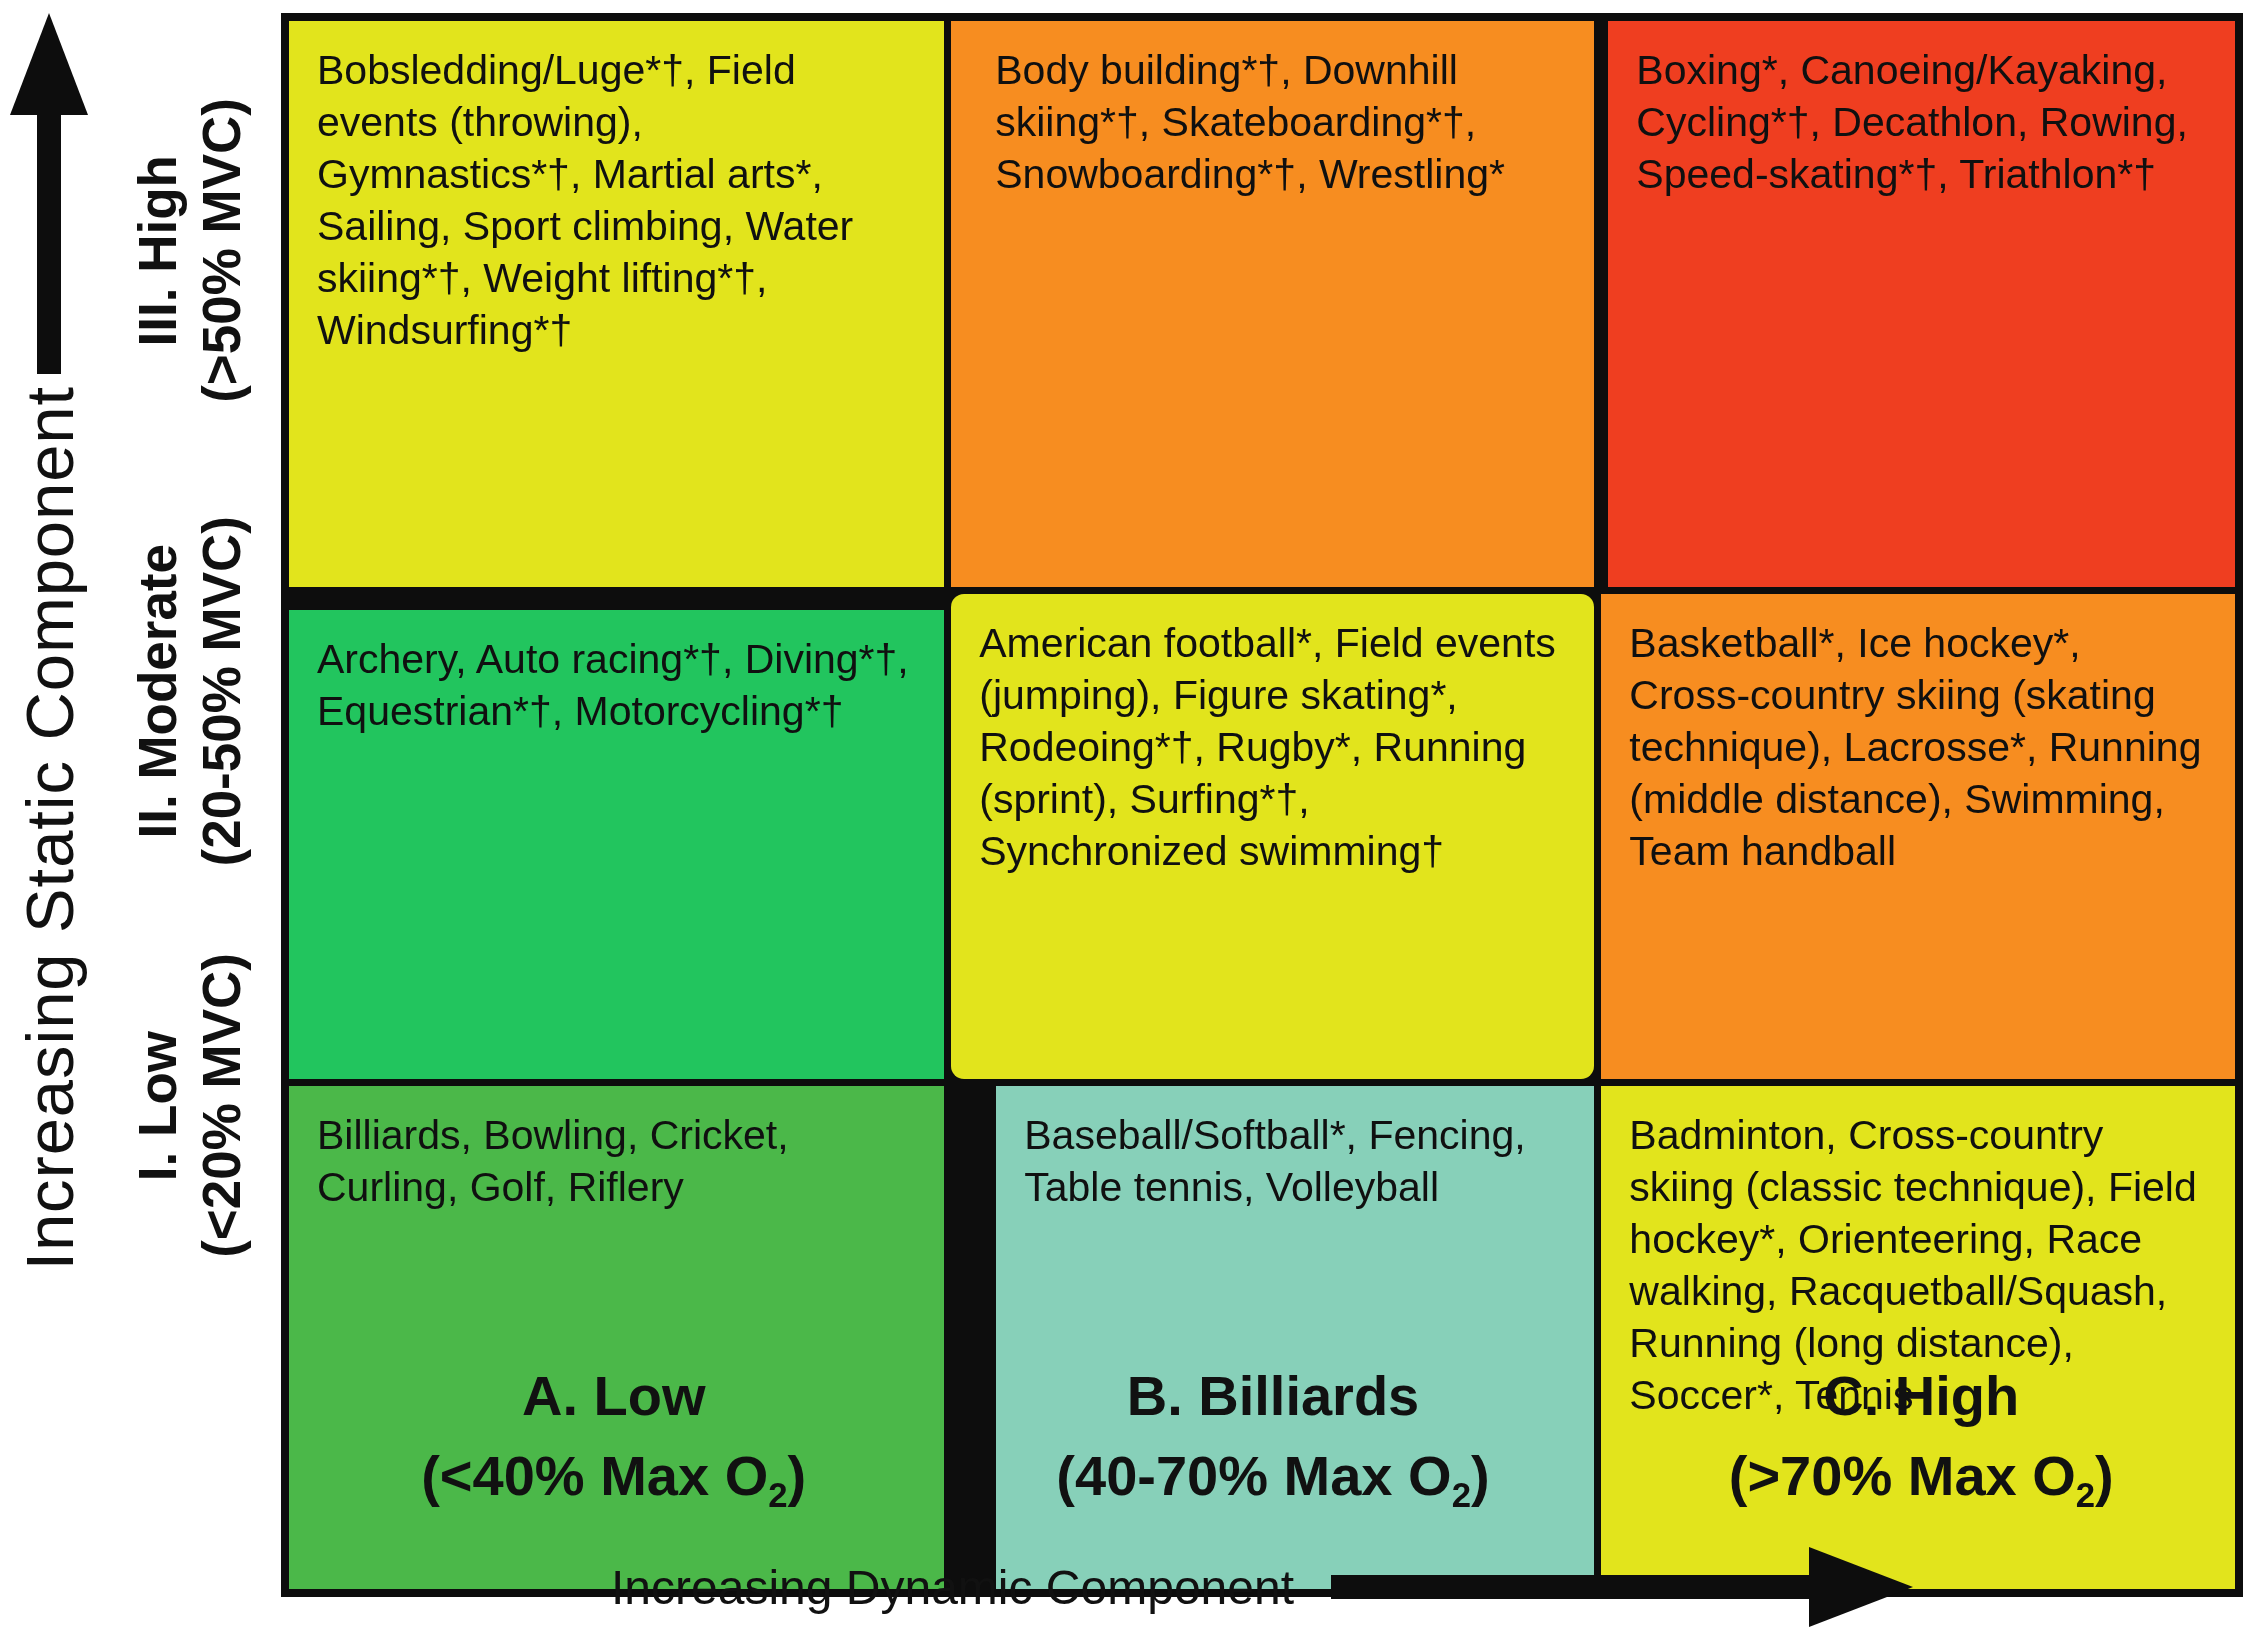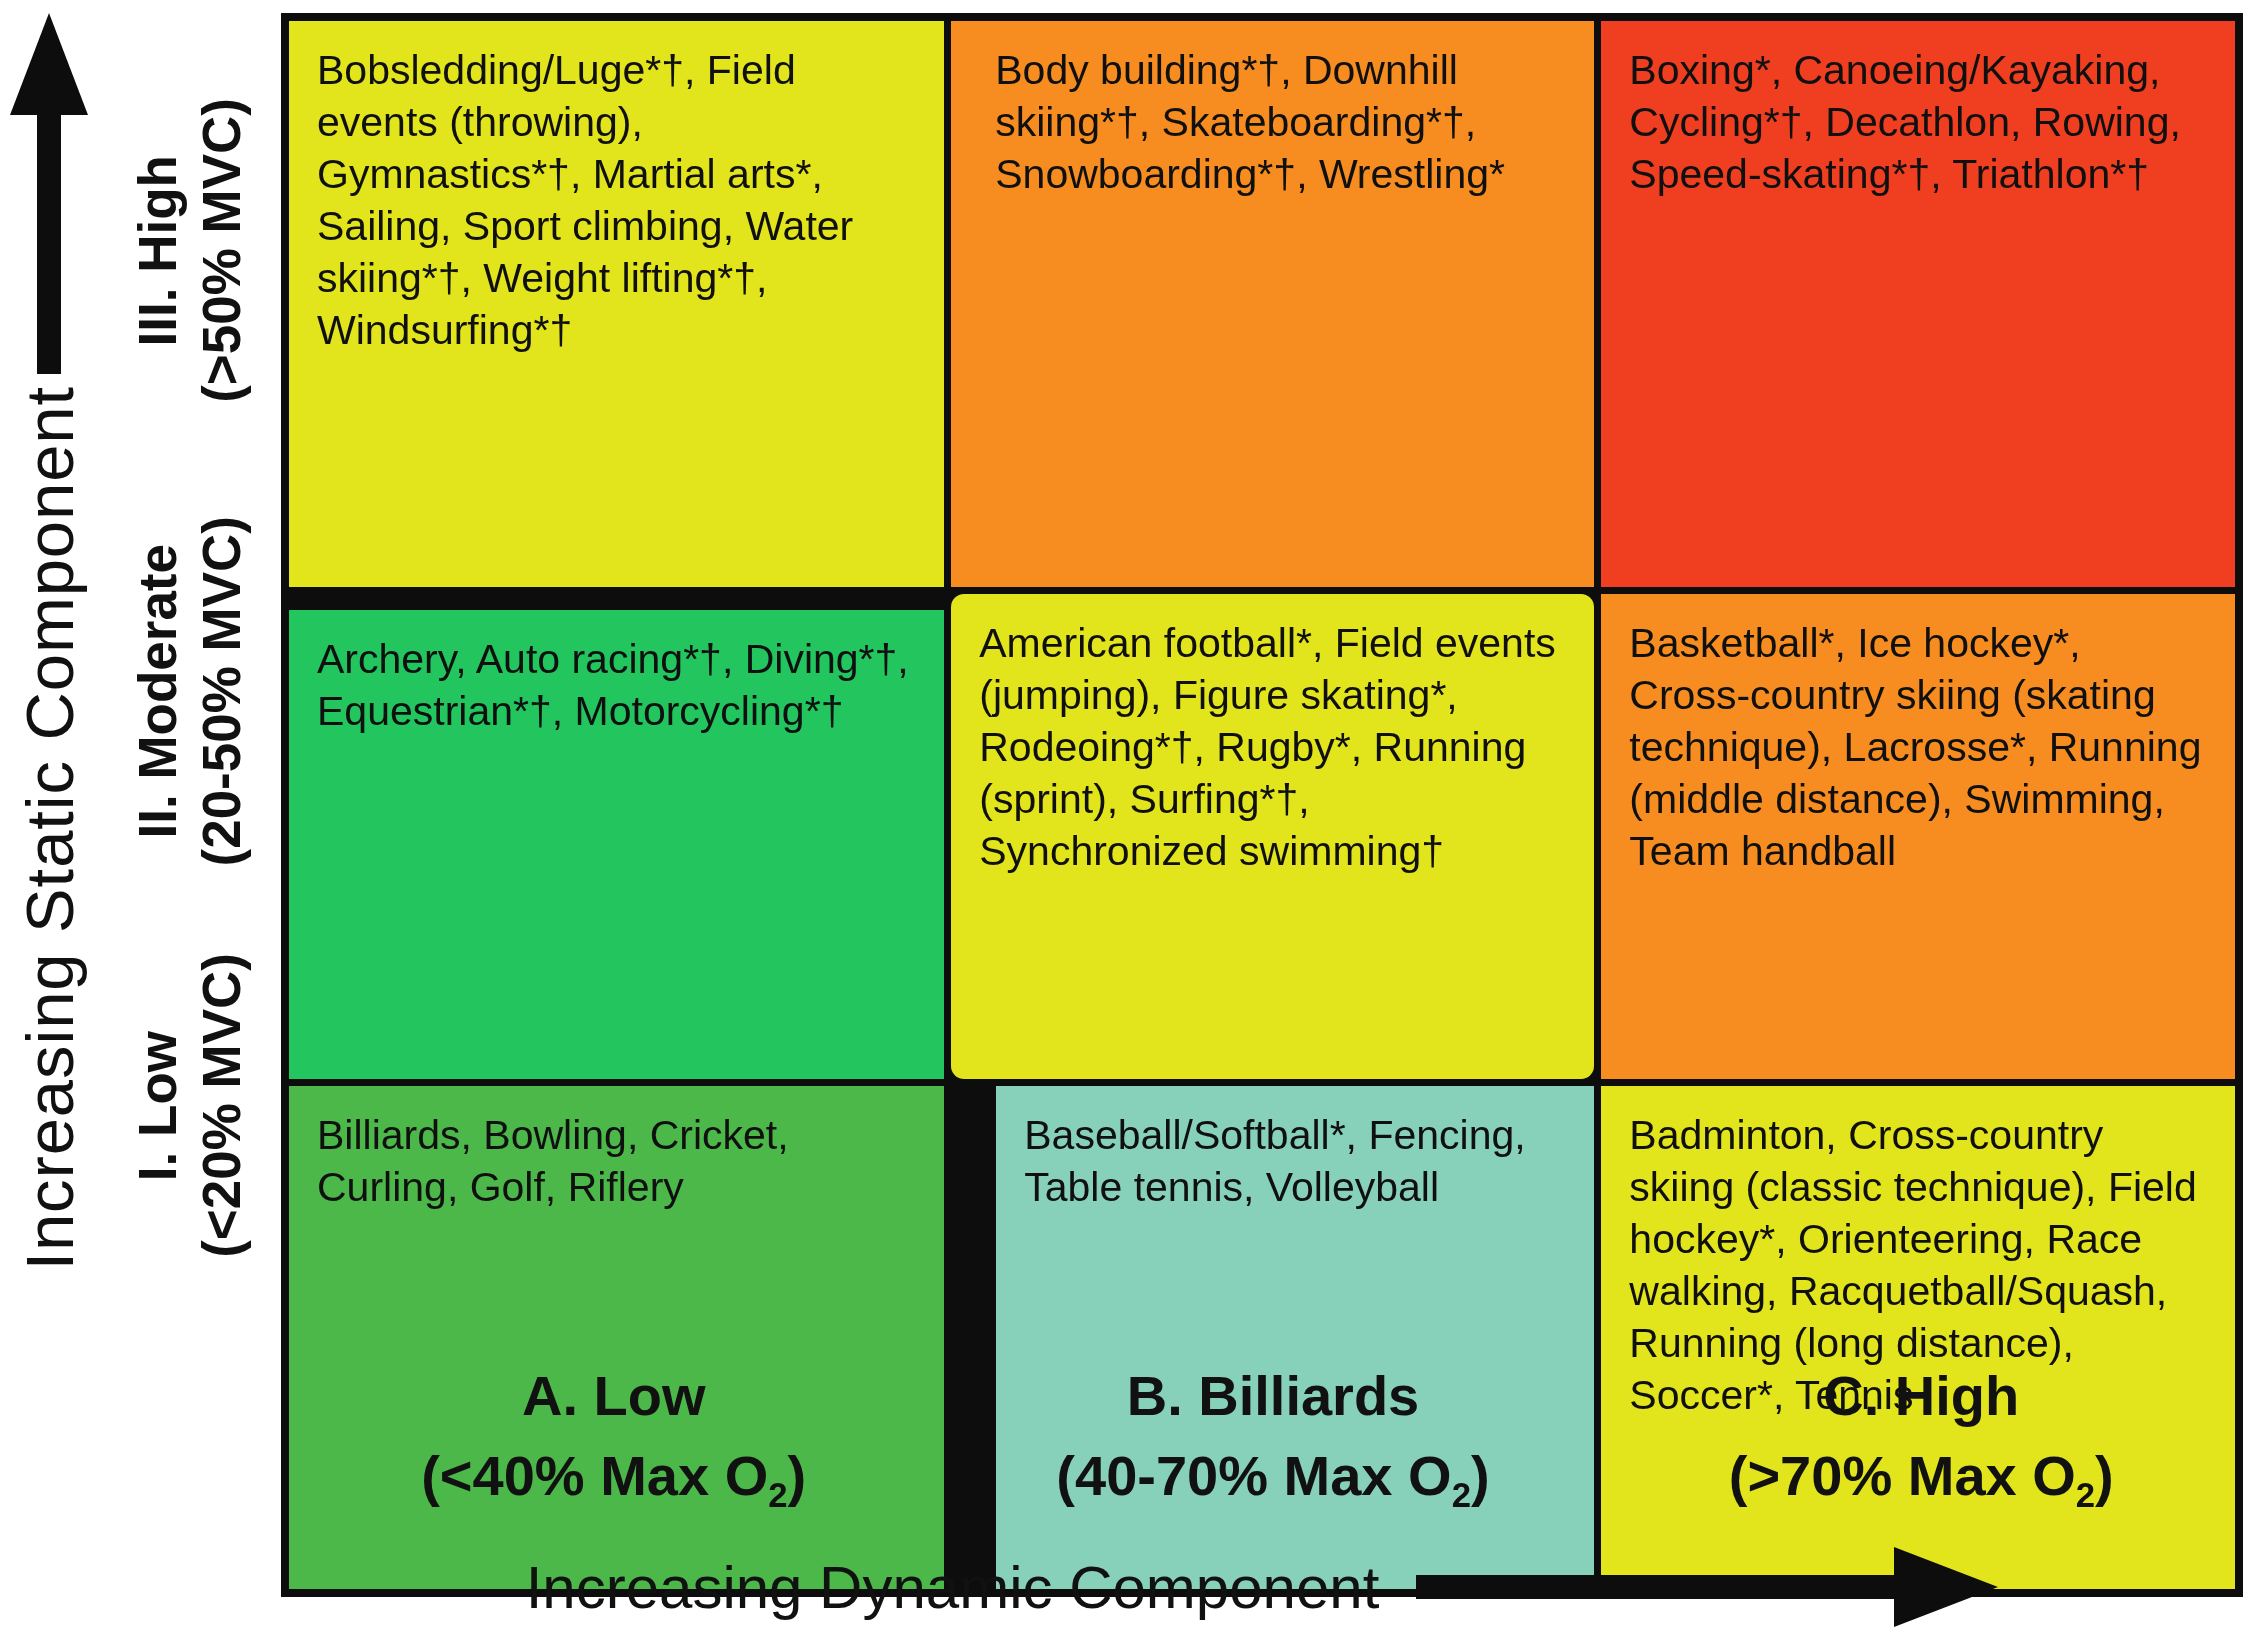--- a/index.html
+++ b/index.html
@@ -69,21 +69,21 @@
     text-align: center;
   }
   .col-label { font-weight: bold; font-size: 56px; line-height: 1.42; }
   .col-label sub { font-size: 0.62em; }
 
   
   .x-axis {
     position: absolute; left: 281px; top: 1547px; width: 1962px;
     display: flex; align-items: center; justify-content: center; gap: 37px;
   }
-  .x-axis-text { font-size: 60px; white-space: nowrap; }
+  .x-axis-text { font-size: 48px; white-space: nowrap; }
   .arrow-right { display: flex; flex-direction: row; align-items: center; }
   .arrow-right .shaft { width: 478px; height: 24px; background: #0d0d0d; }
   .arrow-right .head {
     width: 0; height: 0;
     border-top: 40px solid transparent;
     border-bottom: 40px solid transparent;
     border-left: 104px solid #0d0d0d;
   }
 </style>
 </head>
@@ -110,21 +110,21 @@
     </div>
     <div class="row-label">
       <span>I. Low</span>
       <span>(&lt;20% MVC)</span>
     </div>
   </div>
 
   <div class="grid">
     <div class="cell" style="background-color: rgb(226, 228, 28);">Bobsledding/Luge*†, Field events (throwing), Gymnastics*†, Martial arts*, Sailing, Sport climbing, Water skiing*†, Weight lifting*†, Windsurfing*†</div>
     <div class="cell" style="background-color: rgb(247, 141, 32); padding-left: 44px;">Body building*†, Downhill skiing*†, Skateboarding*†, Snowboarding*†, Wrestling*</div>
-    <div class="cell" style="background-color: rgb(239, 62, 32);">Boxing*, Canoeing/Kayaking, Cycling*†, Decathlon, Rowing, Speed-skating*†, Triathlon*†</div>
+    <div class="cell" style="background-color: rgb(239, 62, 32); margin-left: 7px;">Boxing*, Canoeing/Kayaking, Cycling*†, Decathlon, Rowing, Speed-skating*†, Triathlon*†</div>
     <div class="cell" style="background-color: #22c55e; margin-top: 16px;">Archery, Auto racing*†, Diving*†, Equestrian*†, Motorcycling*†</div>
     <div class="cell" style="background-color: rgb(226, 228, 28); border-radius: 13px;">American football*, Field events (jumping), Figure skating*, Rodeoing*†, Rugby*, Running (sprint), Surfing*†, Synchronized swimming†</div>
     <div class="cell" style="background-color: rgb(247, 141, 32);">Basketball*, Ice hockey*, Cross-country skiing (skating technique), Lacrosse*, Running (middle distance), Swimming, Team handball</div>
     <div class="cell" style="background-color: rgb(75, 184, 73);">Billiards, Bowling, Cricket, Curling, Golf, Riflery</div>
     <div class="cell" style="background-color: rgb(135, 208, 185); margin-left: 45px;">Baseball/Softball*, Fencing, Table tennis, Volleyball</div>
     <div class="cell" style="background-color: rgb(226, 228, 28);">Badminton, Cross-country skiing (classic technique), Field hockey*, Orienteering, Race walking, Racquetball/Squash, Running (long distance), Soccer*, Tennis</div>
   </div>
 
   <div class="col-labels">
     <div class="col-label">

